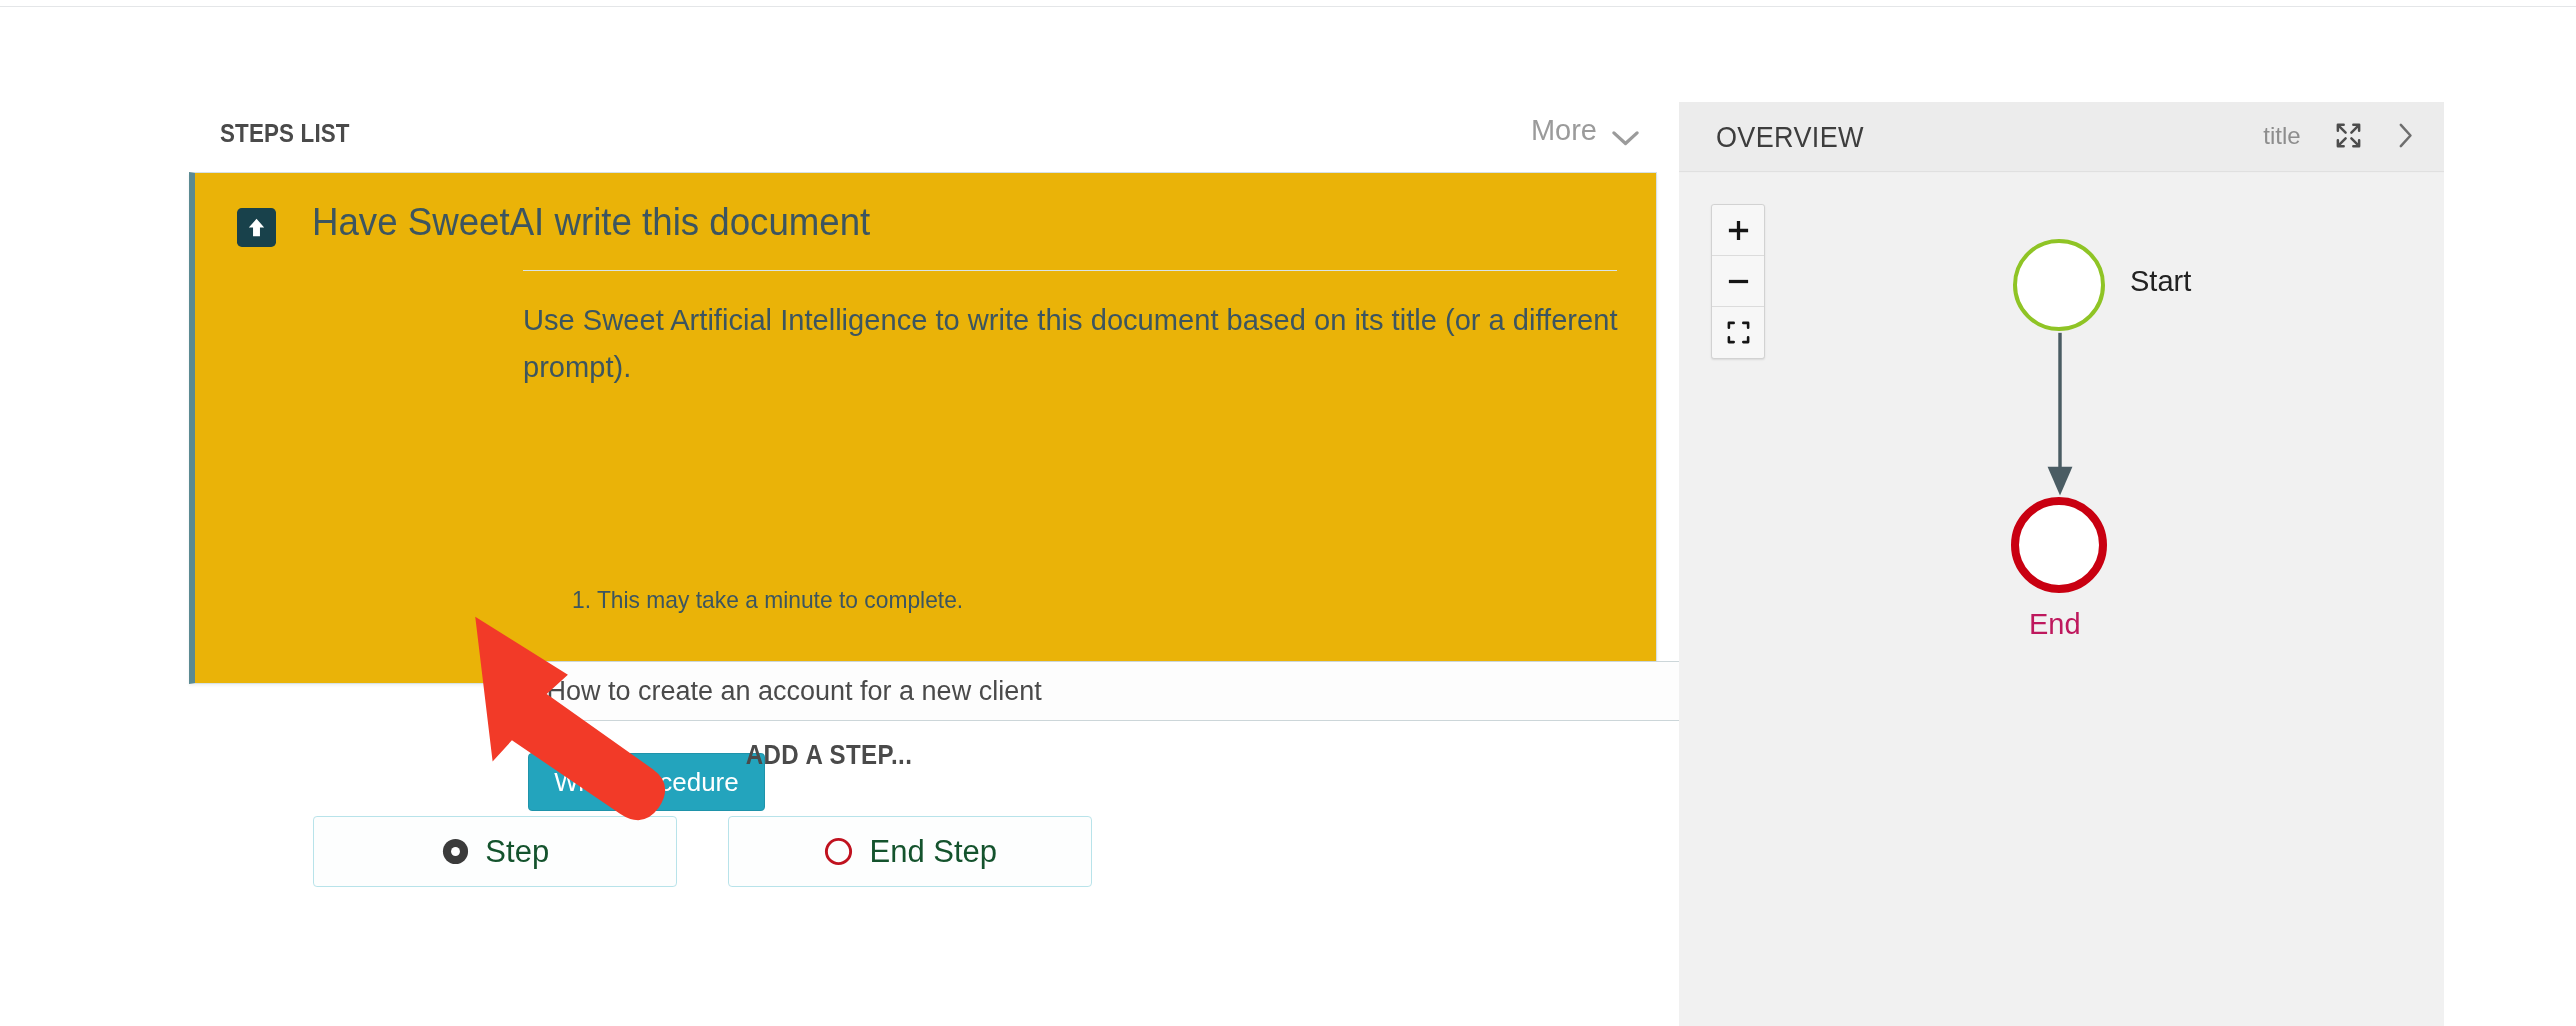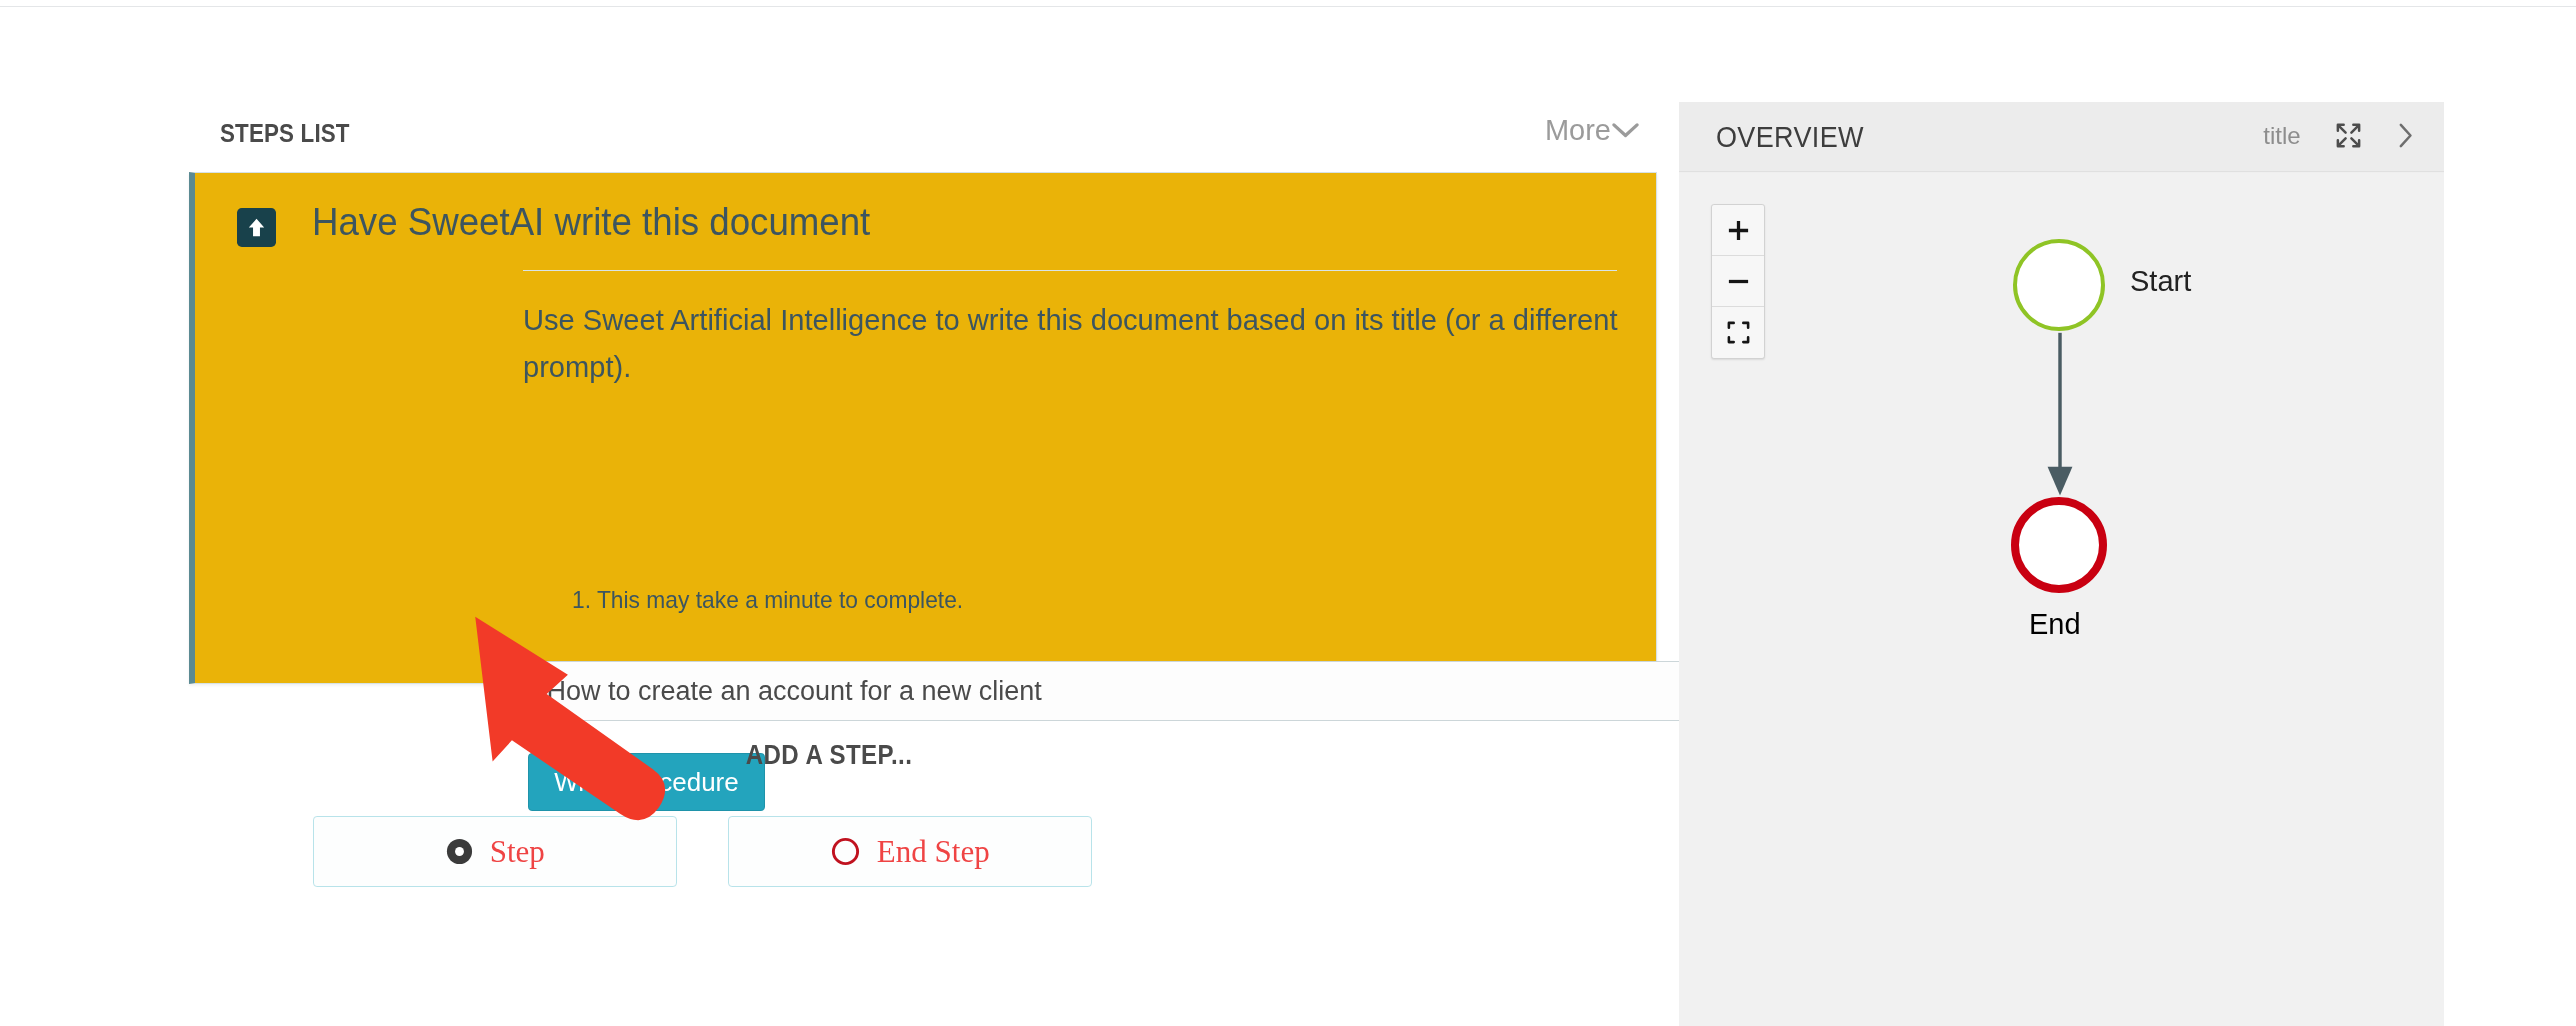--- a/index.html
+++ b/index.html
@@ -27,21 +27,21 @@
   }
   .steps-title {
     position: absolute; left: 0; top: 0;
     font-family: "Liberation Sans Narrow", "Liberation Sans", sans-serif;
     font-size: 26px; font-weight: 700; letter-spacing: 0.2px;
     color: #4a4a4a; white-space: nowrap;
     transform: scaleX(.86); transform-origin: left center;
   }
   .more-btn {
     position: absolute; right: 0; top: -3.9px;
-    display: flex; align-items: center; gap: 0;
+    display: flex; align-items: flex-end; gap: 14px;
     color: #9b9b9b; font-size: 29px; cursor: pointer; white-space: nowrap;
   }
   .more-btn .chev { display: inline-block; line-height: 0; }
 
   
   .step-card {
     position: absolute; left: 189px; top: 172px;
     width: 1468px; height: 512px;
     background: #eab308;
     border: 1px solid #d6e2e5;
@@ -105,22 +105,22 @@
     white-space: nowrap;
   }
   .add-row { position: absolute; left: 313px; top: 816px; display: flex; gap: 51px; }
   .add-btn {
     width: 364px; height: 71px;
     background: #fdfefe; border: 1px solid #b8e3ea; border-radius: 3.9px;
     display: flex; align-items: center; justify-content: center; gap: 15.5px;
     cursor: pointer;
   }
   .add-btn .lbl {
-    font-family: Liberation Serif, serif;
-    font-size: 31px; color: #ef4444; white-space: nowrap;
+    font-family: Liberation Sans, sans-serif;
+    font-size: 31px; color: #14532d; white-space: nowrap;
   }
   .add-btn .ico { display: flex; align-items: center; line-height: 0; }
 
   
   .anno-arrow { position: absolute; left: 454px; top: 580px; pointer-events: none; }
 
   
   .overview-panel {
     position: absolute; left: 1679px; top: 102px;
     width: 765px; height: 924px;
@@ -175,21 +175,21 @@
     position: absolute; left: 451px; top: 92px;
     font-size: 29px; color: #222; white-space: nowrap;
   }
   .node-end {
     position: absolute; left: 332px; top: 324px;
     width: 96px; height: 96px; border-radius: 50%;
     background: #ffffff; border: 8.7px solid #c90011;
   }
   .lbl-end {
     position: absolute; left: 350px; top: 435px;
-    font-size: 29px; color: #000000; white-space: nowrap;
+    font-size: 29px; color: #be185d; white-space: nowrap;
   }
   .flow-arrow { position: absolute; left: 359px; top: 157px; }
 </style>
 </head>
 <body>
 
 <div class="page">
 
   <div class="top-rule"></div>
 

